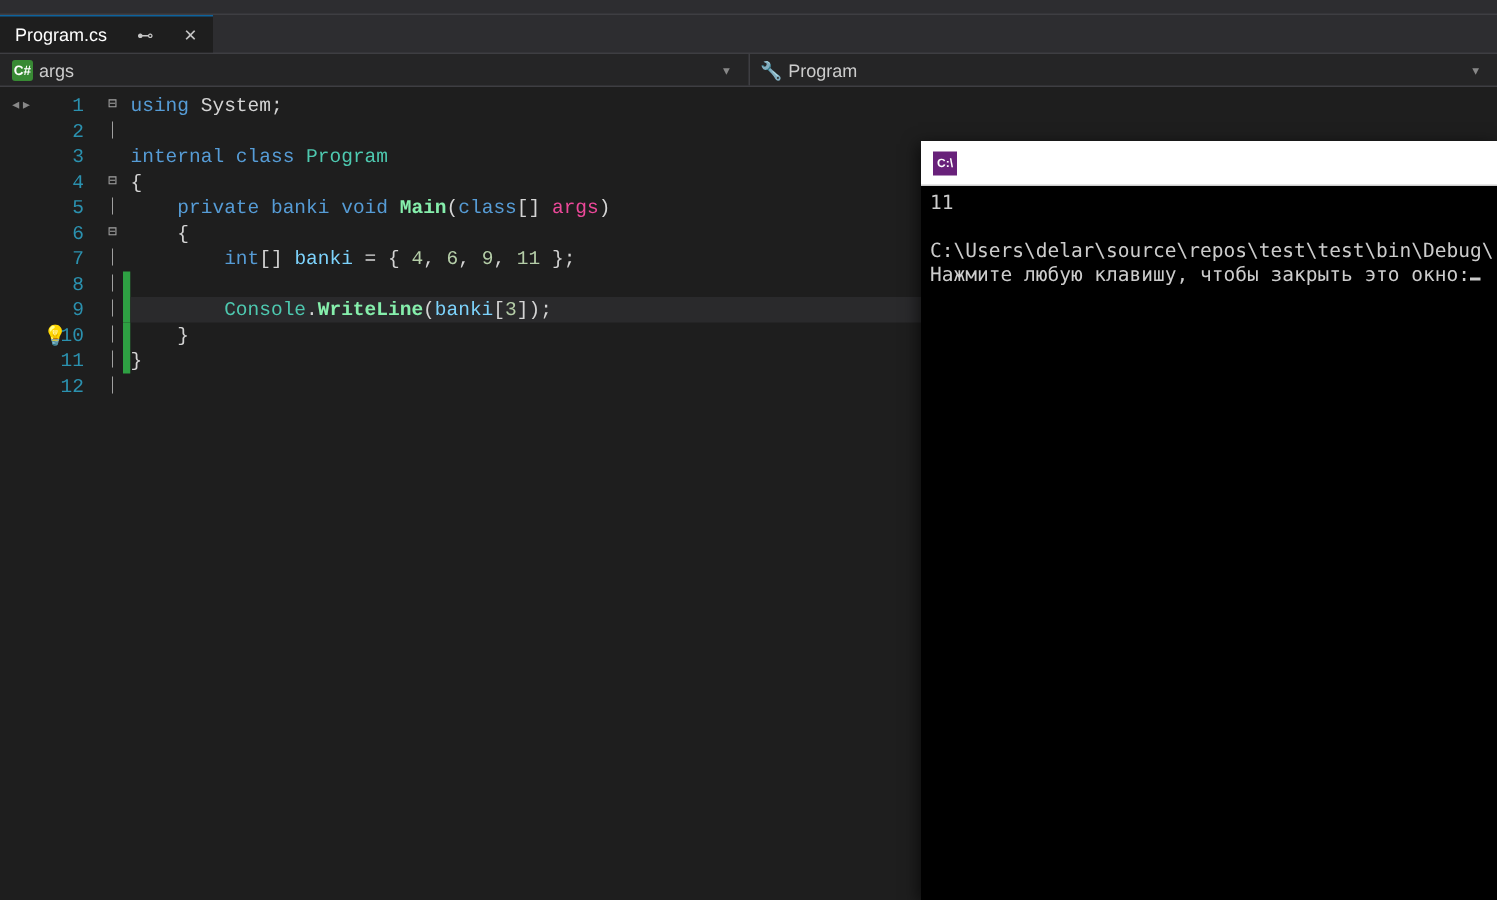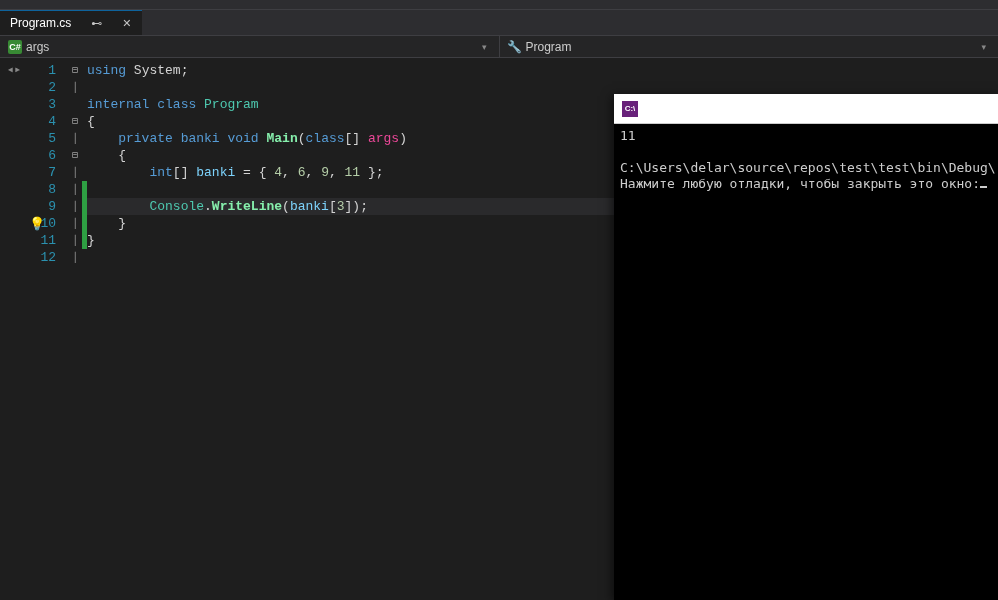--- a/index.html
+++ b/index.html
@@ -337,14 +337,14 @@
   </div>
 </div>
 
 <div class="console-win">
   <div class="console-title">
     <span class="console-logo">C:\</span>
   </div>
   <div class="console-body"><span>11</span>
 
 <span>C:\Users\delar\source\repos\test\test\bin\Debug\</span>
-<span>Нажмите любую отладки, чтобы закрыть это окно:</span><span class="cursor-block"></span></div>
+<span>Нажмите любую клавишу, чтобы закрыть это окно:</span><span class="cursor-block"></span></div>
 </div>
 
 </body></html>

